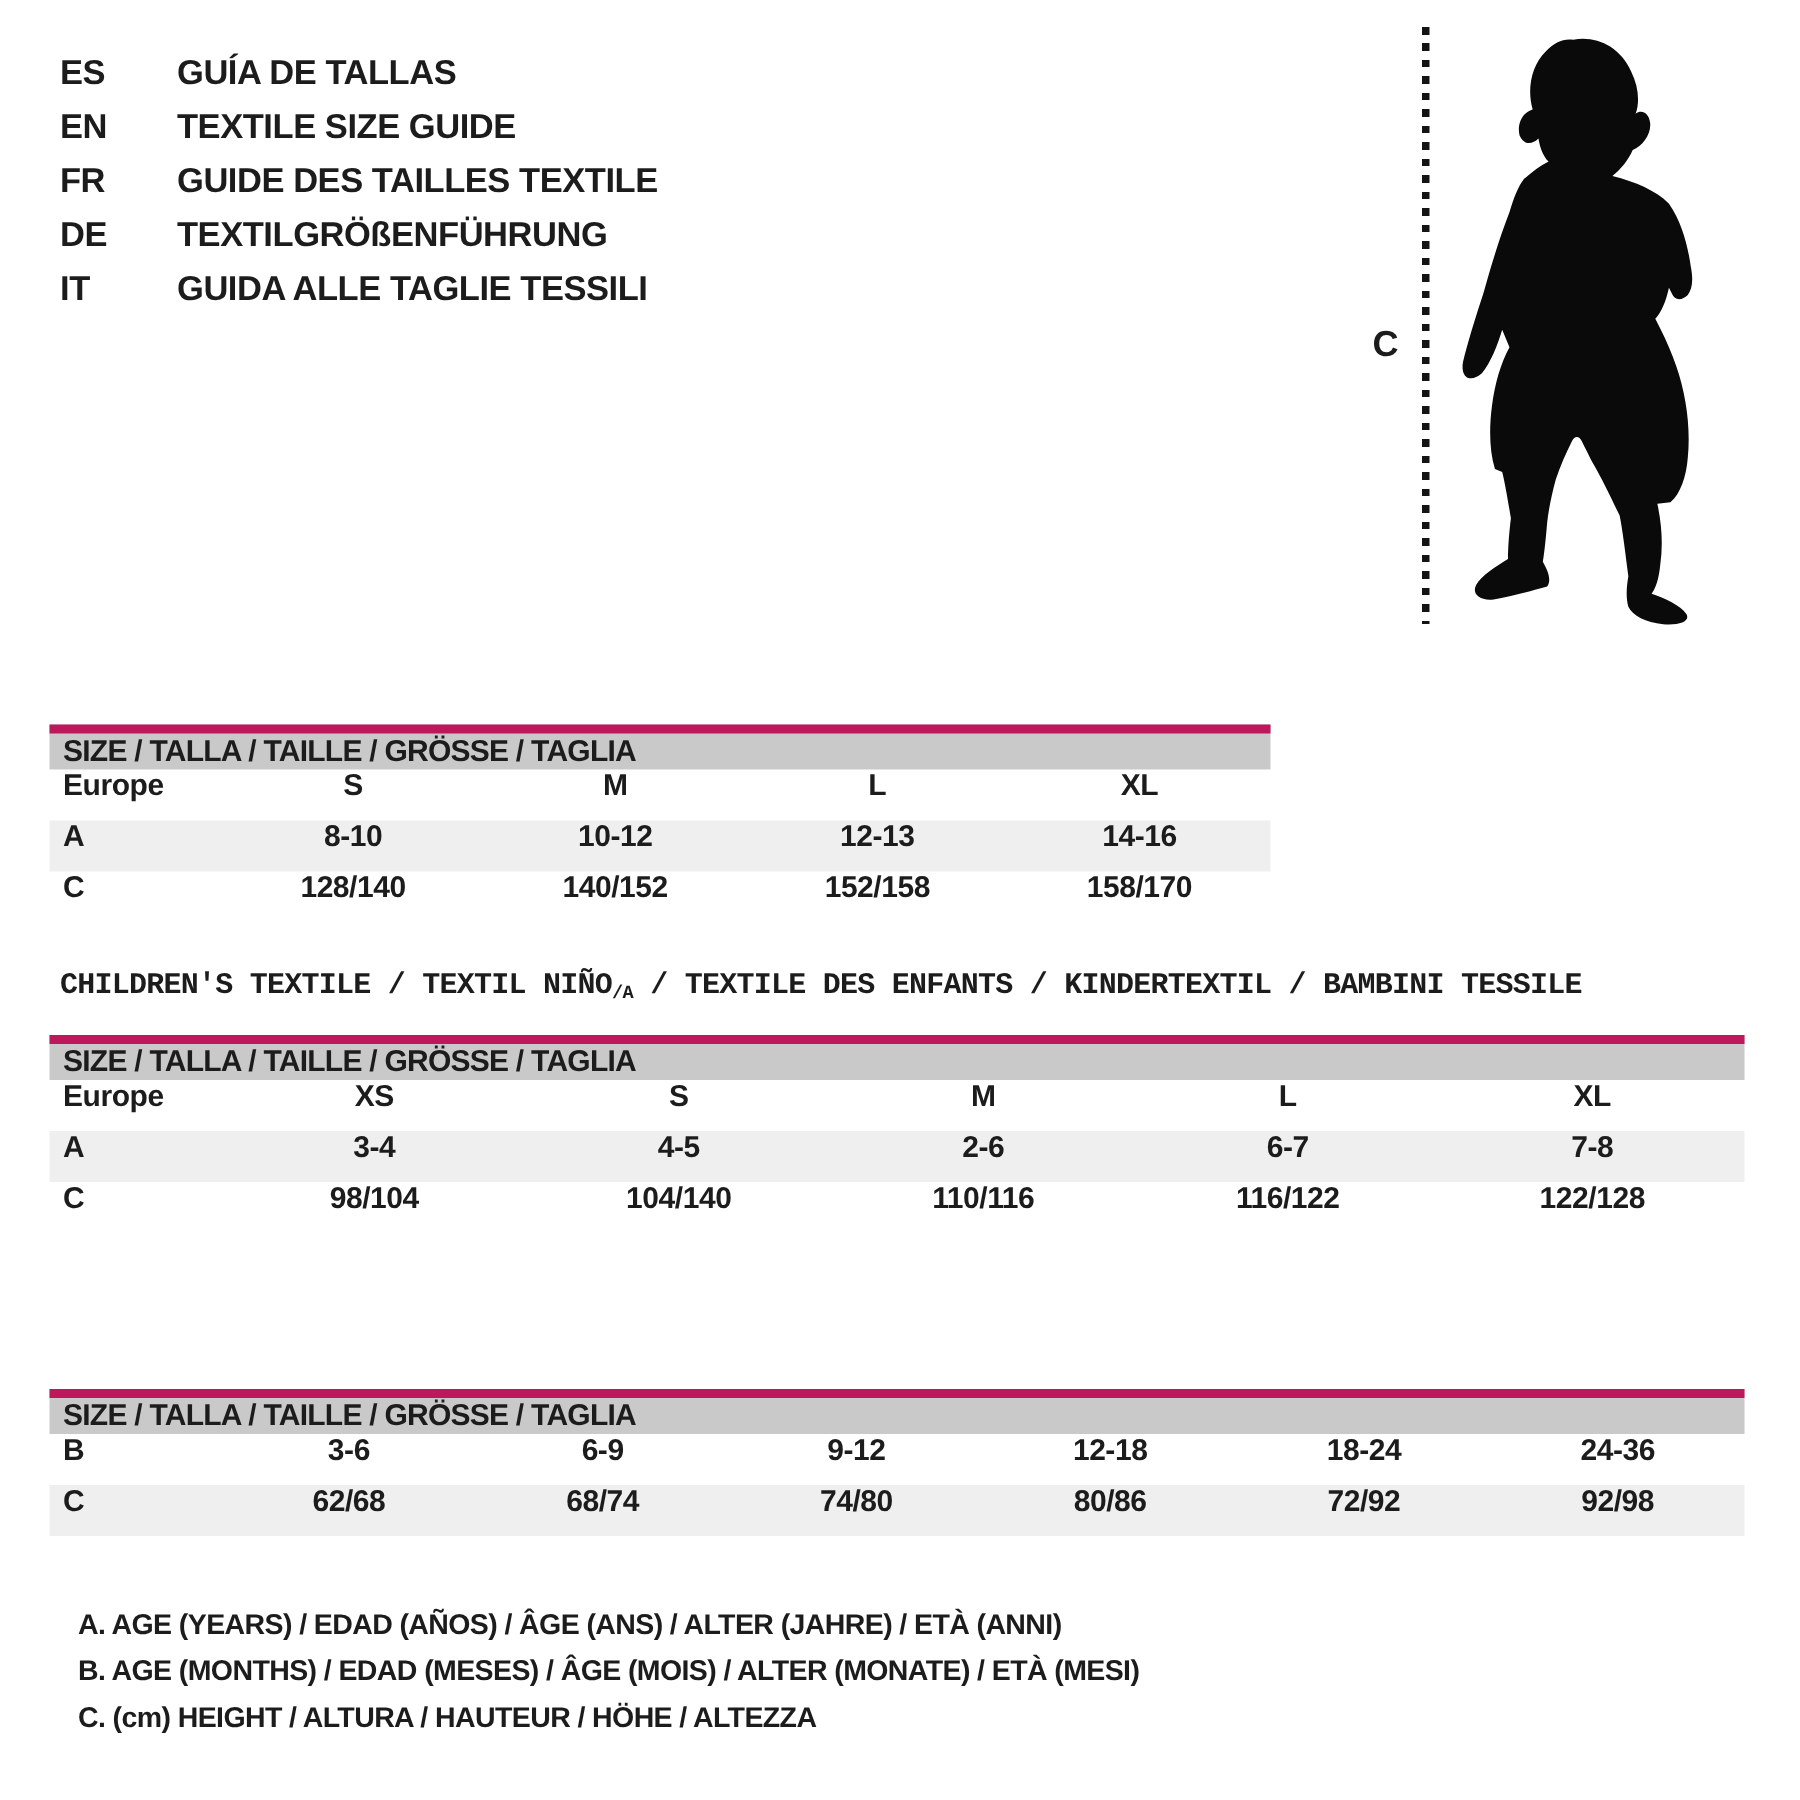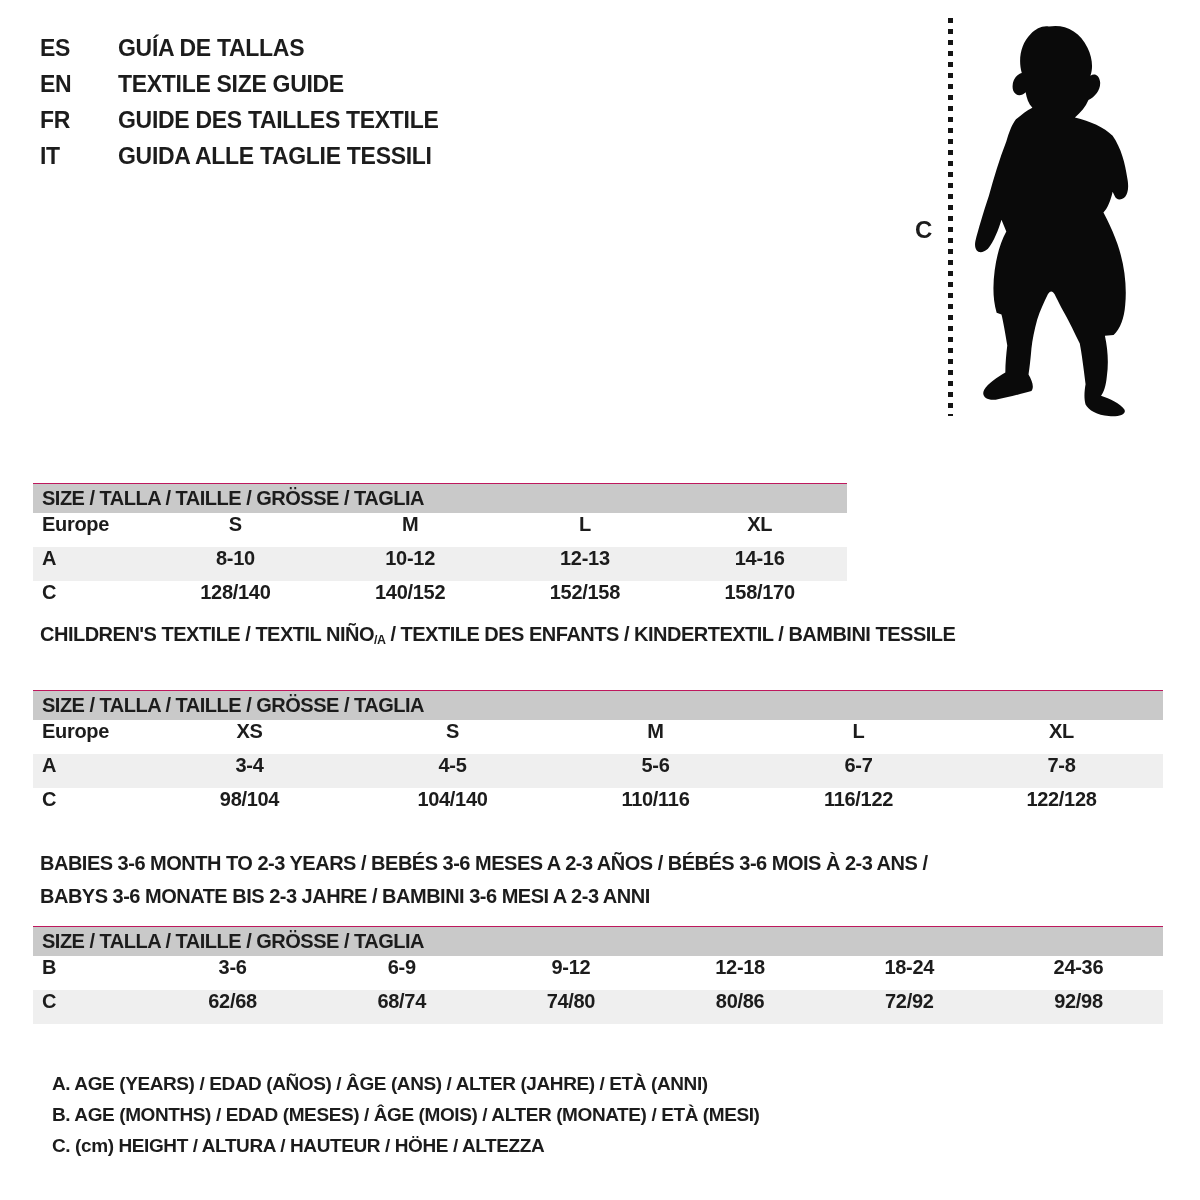--- a/index.html
+++ b/index.html
@@ -28,21 +28,21 @@
   .toddler{position:absolute;left:957px;top:12px;}
 
   
   .sec-title{position:absolute;font-size:20px;letter-spacing:-0.5px;line-height:33px;white-space:nowrap;}
   .sec-title.wrap{white-space:normal;width:950px;}
   .sub{font-size:0.62em;vertical-align:-0.25em;}
 
   
   .size-table{position:absolute;}
   .band{
-    height:30px;background:#c9c9c9;border-top:1px solid #be185d;
+    height:30px;background:#c9c9c9;border-top:6px solid #be185d;
     display:flex;align-items:center;padding-left:9px;box-sizing:border-box;
     font-size:20px;letter-spacing:-0.5px;
   }
   .trow{height:34px;display:flex;align-items:flex-start;font-size:20px;letter-spacing:-0.3px;}
   .trow.shaded{background:#efefef;}
   .tcell-label{width:106px;padding-left:9px;flex:0 0 auto;}
   .tcell{flex:1 1 0;text-align:center;}
 
   
   .legend{position:absolute;left:40px;top:1068px;font-size:19px;letter-spacing:-0.4px;margin-left:12px;}
@@ -55,20 +55,23 @@
 
   <div class="lang-list">
     <div class="lang-row">
       <span class="lang-code">ES</span><span>GUÍA DE TALLAS</span>
     </div>
     <div class="lang-row">
       <span class="lang-code">EN</span><span>TEXTILE SIZE GUIDE</span>
     </div>
     <div class="lang-row">
       <span class="lang-code">FR</span><span>GUIDE DES TAILLES TEXTILE</span>
+    </div>
+    <div class="lang-row">
+      <span class="lang-code">DE</span><span>TEXTILGRÖßENFÜHRUNG</span>
     </div>
     <div class="lang-row">
       <span class="lang-code">IT</span><span>GUIDA ALLE TAGLIE TESSILI</span>
     </div>
   </div>
 
   <div class="measure-line"></div>
   <div class="measure-label">C</div>
   <svg class="toddler" width="203" height="408" viewBox="0 0 210 420" aria-hidden="true">
     <path fill="#0a0a0a" d="M95,14
@@ -114,57 +117,53 @@
     </div>
     <div class="trow">
       <span class="tcell-label">C</span>
       <span class="tcell">128/140</span>
       <span class="tcell">140/152</span>
       <span class="tcell">152/158</span>
       <span class="tcell">158/170</span>
     </div>
   </div>
 
-  <div class="sec-title" style="left:40px;top:618px;">
+  <div class="sec-title" style="left:40px;top:641px;font-family:Liberation Mono, monospace;">
     <span>CHILDREN'S TEXTILE / TEXTIL NIÑO</span><span class="sub">/A</span><span> / TEXTILE DES ENFANTS / KINDERTEXTIL / BAMBINI TESSILE</span>
   </div>
   <div class="size-table" style="left:33px;top:690px;width:1130px;">
     <div class="band">
       <span>SIZE / TALLA / TAILLE / GRÖSSE / TAGLIA</span>
     </div>
     <div class="trow">
       <span class="tcell-label">Europe</span>
       <span class="tcell">XS</span>
       <span class="tcell">S</span>
       <span class="tcell">M</span>
       <span class="tcell">L</span>
       <span class="tcell">XL</span>
     </div>
     <div class="trow shaded">
       <span class="tcell-label">A</span>
       <span class="tcell">3-4</span>
       <span class="tcell">4-5</span>
-      <span class="tcell">5-6</span>
+      <span class="tcell">2-6</span>
       <span class="tcell">6-7</span>
       <span class="tcell">7-8</span>
     </div>
     <div class="trow">
       <span class="tcell-label">C</span>
       <span class="tcell">98/104</span>
       <span class="tcell">104/140</span>
       <span class="tcell">110/116</span>
       <span class="tcell">116/122</span>
       <span class="tcell">122/128</span>
     </div>
   </div>
 
-  <div class="sec-title wrap" style="left:40px;top:847px;">
-    <div>BABIES 3-6 MONTH TO 2-3 YEARS / BEBÉS 3-6 MESES A 2-3 AÑOS / BÉBÉS 3-6 MOIS À 2-3 ANS /</div>
-    <div>BABYS 3-6 MONATE BIS 2-3 JAHRE / BAMBINI 3-6 MESI A 2-3 ANNI</div>
-  </div>
   <div class="size-table" style="left:33px;top:926px;width:1130px;">
     <div class="band">
       <span>SIZE / TALLA / TAILLE / GRÖSSE / TAGLIA</span>
     </div>
     <div class="trow">
       <span class="tcell-label">B</span>
       <span class="tcell">3-6</span>
       <span class="tcell">6-9</span>
       <span class="tcell">9-12</span>
       <span class="tcell">12-18</span>

